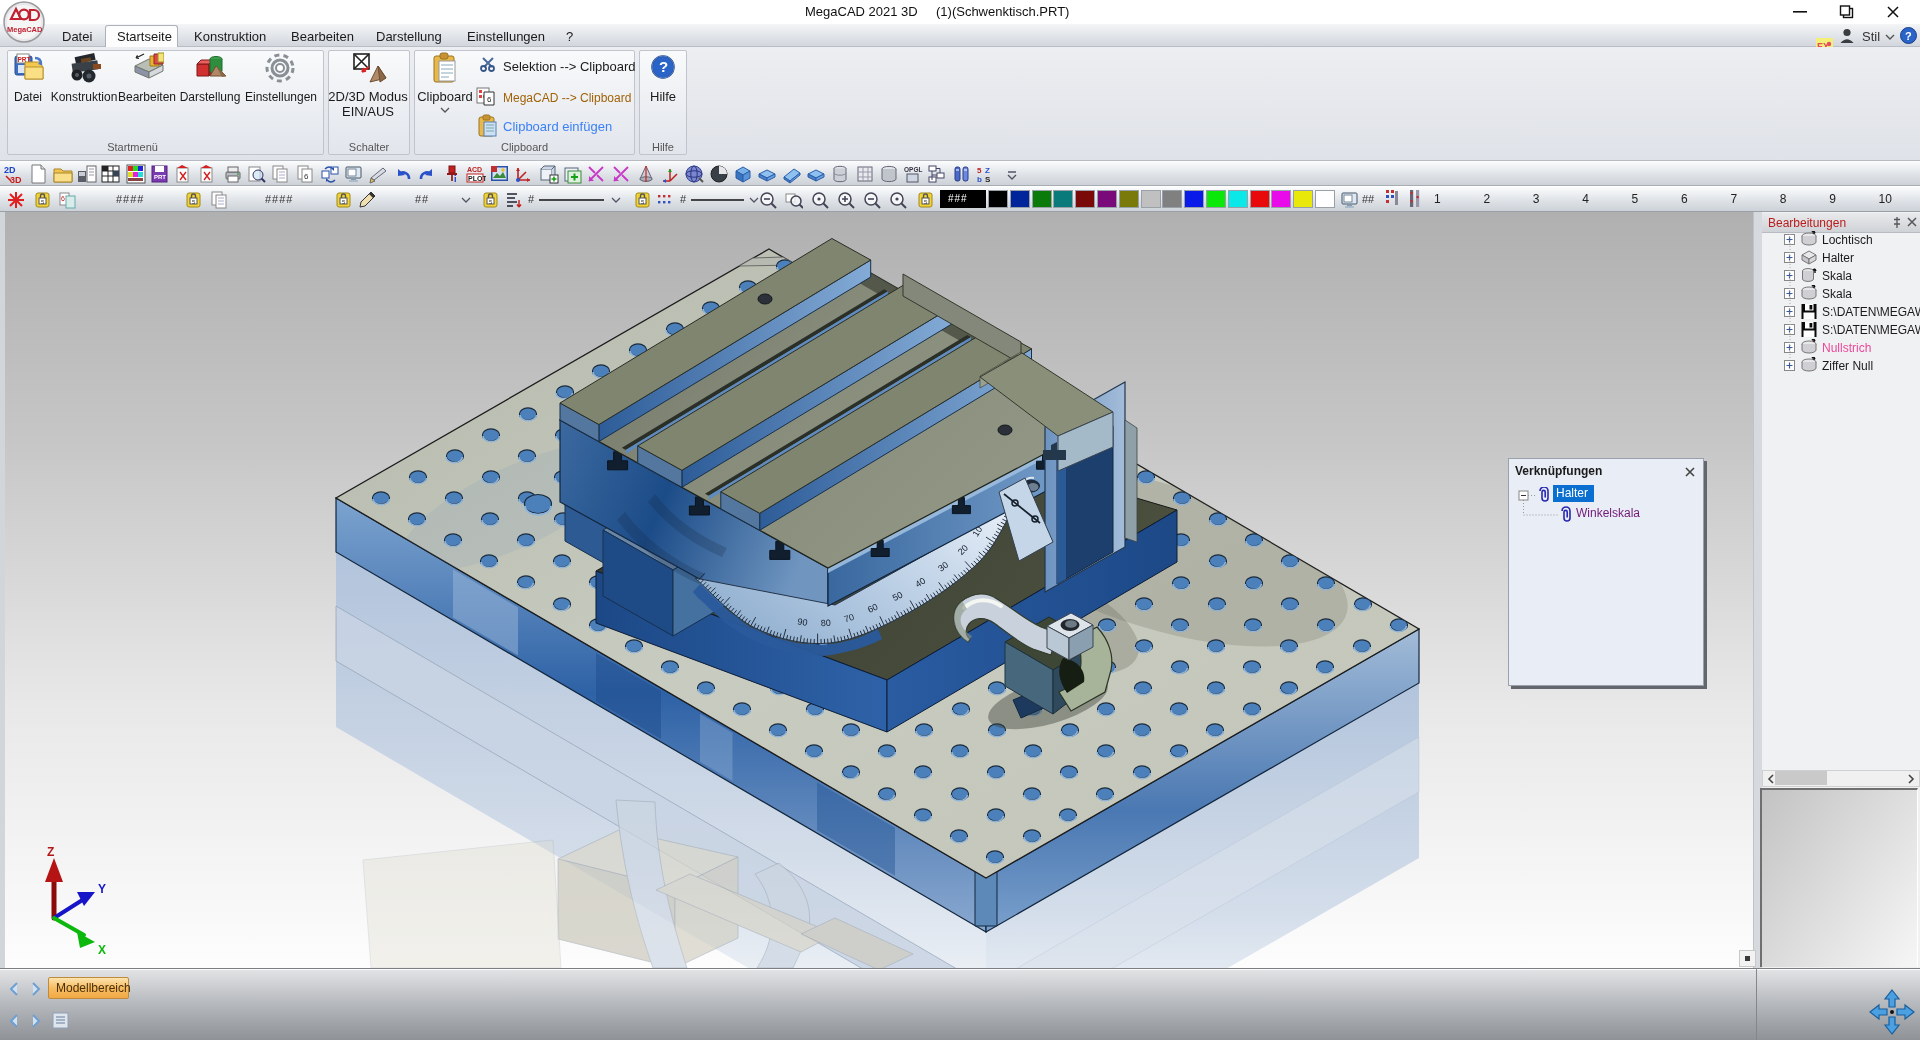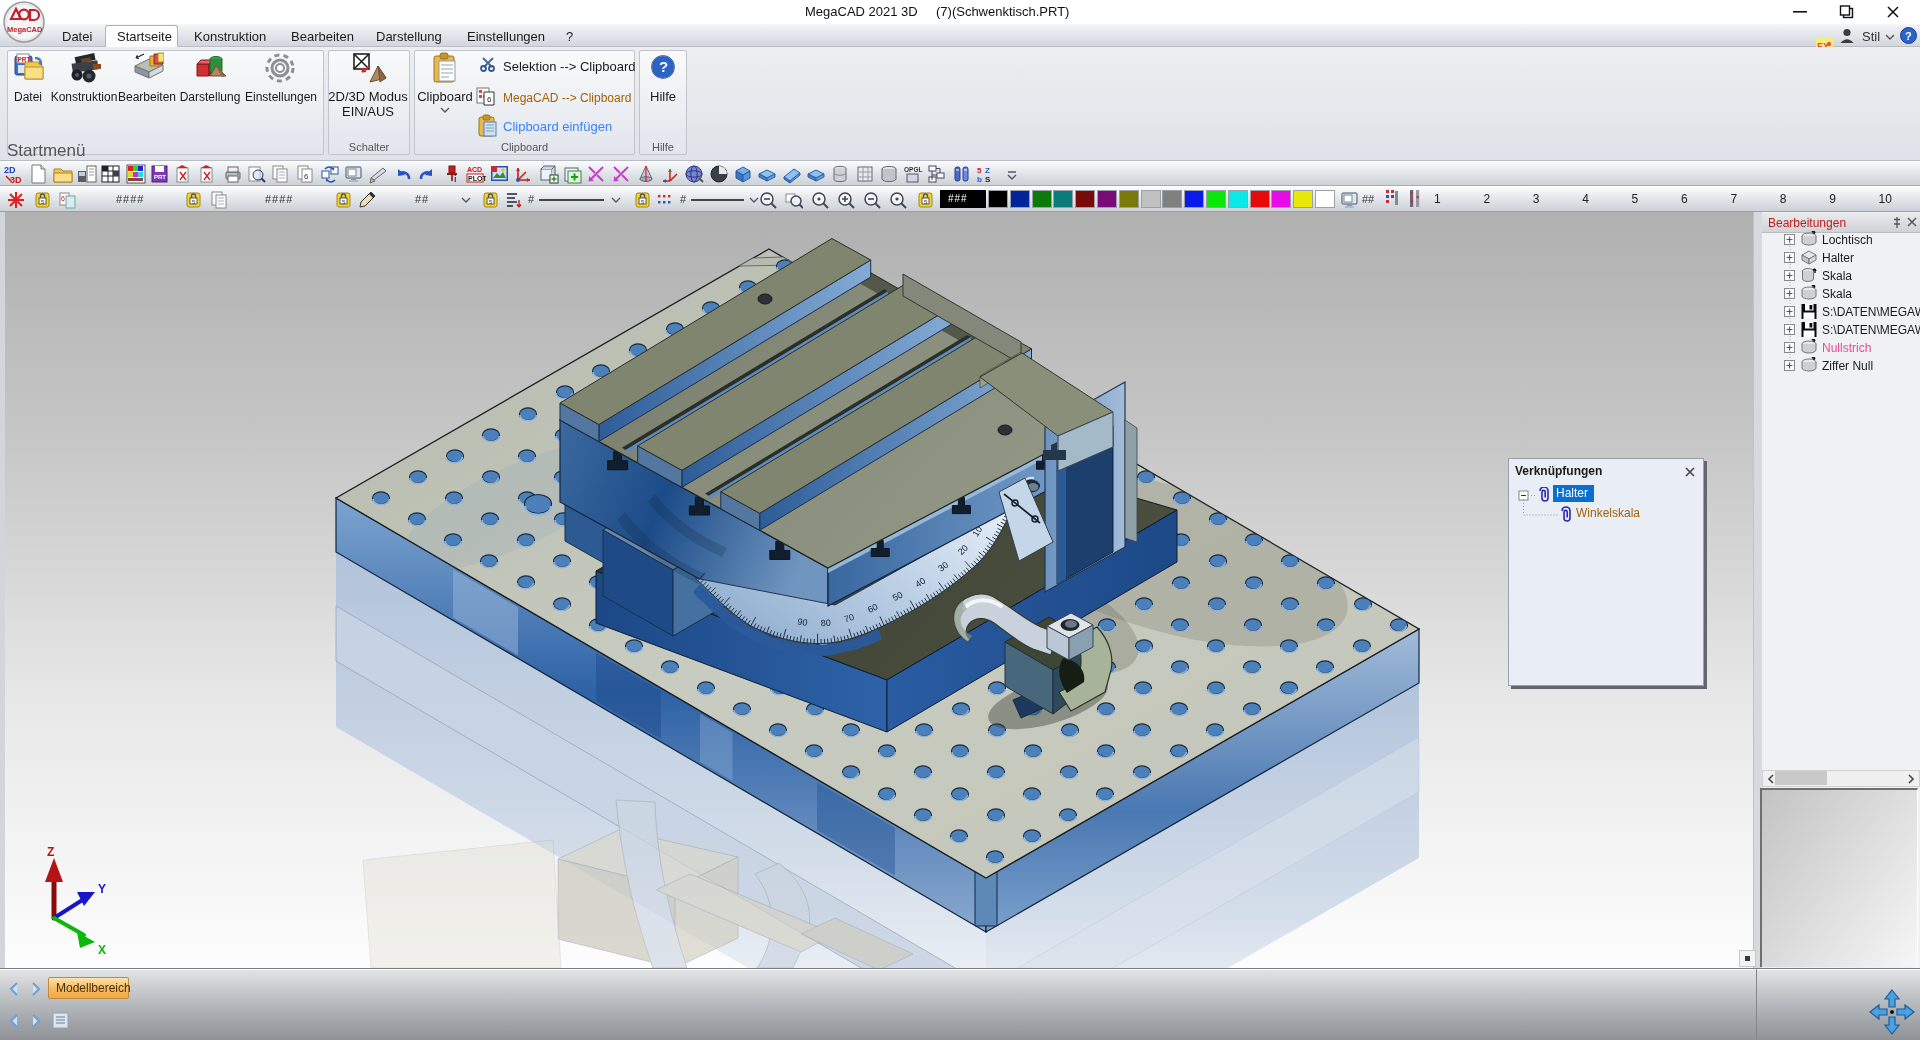--- a/index.html
+++ b/index.html
@@ -1,17 +1,17 @@
 <!DOCTYPE html>
 <html><head><meta charset="utf-8"><style>
 html,body{margin:0;padding:0;width:1920px;height:1040px;overflow:hidden;font-family:"Liberation Sans",sans-serif;background:#fff;}*{box-sizing:border-box;}.t{position:absolute;white-space:nowrap;}
 </style></head><body>
 <div style="position:absolute;left:0;top:0;width:1920px;height:24px;background:#ffffff;"></div>
 <div class="t" style="left:805px;top:4px;font-size:13px;color:#111">MegaCAD 2021 3D</div>
-<div class="t" style="left:936px;top:4px;font-size:13px;color:#111">(7)(Schwenktisch.PRT)</div>
+<div class="t" style="left:936px;top:4px;font-size:13px;color:#111">(1)(Schwenktisch.PRT)</div>
 <svg style="position:absolute;left:1780px;top:0px" width="140" height="24" viewBox="0 0 140 24">
     <rect x="13" y="11" width="14" height="1.6" fill="#111"></rect>
     <rect x="63.5" y="8.5" width="9" height="9" fill="none" stroke="#111" stroke-width="1.4"></rect>
     <rect x="60.5" y="6" width="9" height="9" fill="#fff" stroke="#111" stroke-width="1.4"></rect>
     <path d="M108 7 L118 17 M118 7 L108 17" stroke="#111" stroke-width="1.5"></path>
   </svg>
 <div style="position:absolute;left:0;top:24px;width:1920px;height:23px;background:linear-gradient(#f4f5f7,#d2d6dd);border-bottom:1px solid #b9bec6;"></div>
 <div style="position:absolute;left:105px;top:25px;width:73px;height:22px;background:#fdfdfe;border:1px solid #adb2ba;border-bottom:none;border-radius:3px 3px 0 0;"></div>
 <div class="t" style="left:62px;top:29px;font-size:13px;color:#1a1a1a">Datei</div>
 <div class="t" style="left:117px;top:29px;font-size:13px;color:#1a1a1a">Startseite</div>
@@ -40,21 +40,21 @@
 <svg style="position:absolute;left:3px;top:1px" width="42" height="42" viewBox="0 0 42 42">
     <circle cx="21" cy="21" r="20" fill="#e8e8ea" stroke="#9a9a9e" stroke-width="1.5"></circle>
     <circle cx="21" cy="21" r="17" fill="#f5f5f6"></circle>
     <path d="M8 18 L13 8 L18 18 Z" fill="none" stroke="#c02030" stroke-width="2.2"></path>
     <circle cx="21" cy="13.5" r="4.8" fill="none" stroke="#c02030" stroke-width="2.2"></circle>
     <path d="M27 9 h4 a5 5 0 0 1 0 10 h-4 Z" fill="none" stroke="#c02030" stroke-width="2.2"></path>
     <text x="4" y="31" font-size="7.5" font-weight="bold" fill="#c02030">MegaCAD</text>
   </svg>
 <div style="position:absolute;left:0;top:47px;width:1920px;height:113px;background:linear-gradient(#eceef1,#dfe2e8);"></div>
 <div style="position:absolute;left:7px;top:50px;width:317px;height:105px;background:linear-gradient(#f9fafb,#e8ebf0 70%,#e2e5eb);border:1px solid #c0c4cc;border-radius:2px;"></div>
-<div class="t" style="left:7px;top:141px;width:251px;font-size:17px;color:#555">Startmenü</div>
+<div class="t" style="left:7px;top:141px;width:251px;text-align:center;font-size:11px;color:#555">Startmenü</div>
 <div style="position:absolute;left:328px;top:50px;width:82px;height:105px;background:linear-gradient(#f9fafb,#e8ebf0 70%,#e2e5eb);border:1px solid #c0c4cc;border-radius:2px;"></div>
 <div class="t" style="left:328px;top:141px;width:82px;text-align:center;font-size:11px;color:#555">Schalter</div>
 <div style="position:absolute;left:414px;top:50px;width:221px;height:105px;background:linear-gradient(#f9fafb,#e8ebf0 70%,#e2e5eb);border:1px solid #c0c4cc;border-radius:2px;"></div>
 <div class="t" style="left:414px;top:141px;width:221px;text-align:center;font-size:11px;color:#555">Clipboard</div>
 <div style="position:absolute;left:639px;top:50px;width:48px;height:105px;background:linear-gradient(#f9fafb,#e8ebf0 70%,#e2e5eb);border:1px solid #c0c4cc;border-radius:2px;"></div>
 <div class="t" style="left:639px;top:141px;width:48px;text-align:center;font-size:11px;color:#555">Hilfe</div>
 <svg style="position:absolute;left:13px;top:52px" width="32" height="32" viewBox="0 0 32 32">
     <rect x="2" y="4" width="17" height="19" rx="2" fill="#3a6fc4" stroke="#2a4f94"></rect>
     <rect x="4" y="2" width="12" height="9" fill="#fff" stroke="#888"></rect>
     <text x="4.5" y="9.5" font-size="6.5" font-weight="bold" fill="#d02020">PRT</text>
@@ -1339,21 +1339,21 @@
     <line x1="3" y1="8.5" x2="8" y2="8.5" stroke="#333"></line>
     <line x1="10" y1="8.5" x2="18" y2="8.5" stroke="#999" stroke-dasharray="1 2"></line>
     <line x1="5.5" y1="13" x2="5.5" y2="28" stroke="#999" stroke-dasharray="1 2"></line>
     <line x1="5.5" y1="28" x2="40" y2="28" stroke="#999" stroke-dasharray="1 2"></line>
     <path d="M22 4 a4 4 0 0 1 8 0 v7 a3 3 0 0 1 -6 0 v-6 a1.6 1.6 0 0 1 3.2 0 v5.5" fill="none" stroke="#2a2ab0" stroke-width="1.6"></path>
     <path d="M44 24 a4 4 0 0 1 8 0 v7 a3 3 0 0 1 -6 0 v-6 a1.6 1.6 0 0 1 3.2 0 v5.5" fill="none" stroke="#2a2ab0" stroke-width="1.6"></path>
   </svg>
 <div style="position:absolute;left:1553px;top:485px;width:41px;height:17px;background:#0a6fd0;">
     <span style="position:absolute;left:3px;top:1px;font-size:12px;color:#fff">Halter</span>
   </div>
-<div class="t" style="left:1576px;top:506px;font-size:12px;color:#a16207">Winkelskala</div>
+<div class="t" style="left:1576px;top:506px;font-size:12px;color:#701a75">Winkelskala</div>
 <div style="position:absolute;left:1762px;top:212px;width:158px;height:756px;background:#f0f1f3;"></div>
 <div style="position:absolute;left:1762px;top:213px;width:158px;height:20px;background:linear-gradient(#e9eaec,#cfd2d6);border-bottom:1px solid #b8bcc2;"></div>
 <div class="t" style="left:1768px;top:216px;font-size:12px;color:#b91c1c">Bearbeitungen</div>
 <svg style="position:absolute;left:1891px;top:216px" width="13" height="13" viewBox="0 0 13 13">
     <path d="M6 1 v7 M3 8 h6 M3 3.5 h6 M6 8 v4" stroke="#555" stroke-width="1.3"></path>
   </svg>
 <svg style="position:absolute;left:1906px;top:216px" width="12" height="12" viewBox="0 0 12 12">
     <path d="M2 2 L10 10 M10 2 L2 10" stroke="#555" stroke-width="1.5"></path>
   </svg>
 <svg style="position:absolute;left:1784px;top:234px" width="11" height="11" viewBox="0 0 11 11">

